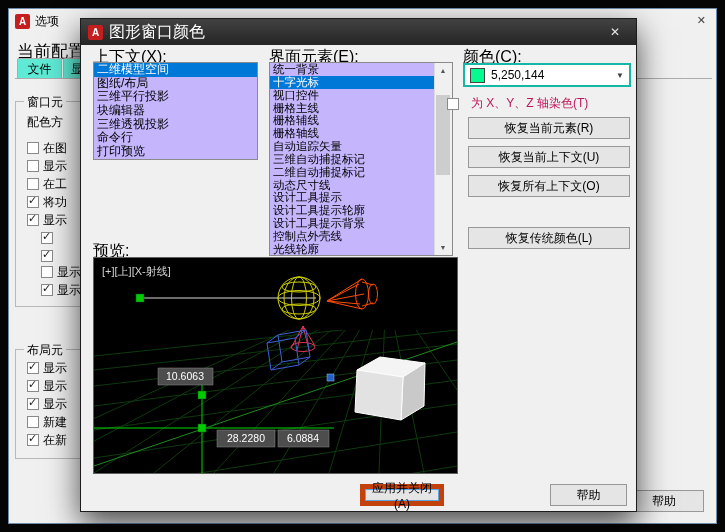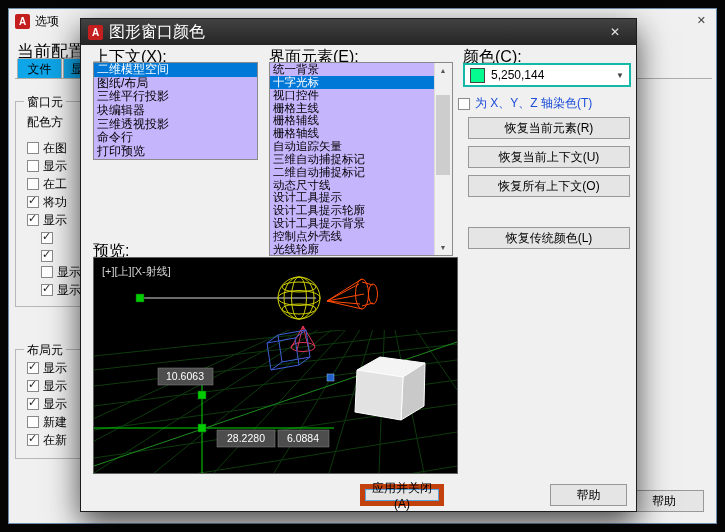--- a/index.html
+++ b/index.html
@@ -10,21 +10,21 @@
   .options-window{position:absolute;left:8px;top:8px;width:709px;height:516px;background:#f0f0f0;
                   border:1px solid #6d8cab;box-sizing:border-box;}
   .opt-titlebar{position:absolute;left:0;top:0;right:0;height:24px;display:flex;align-items:center;
                 padding-left:6px;gap:5px;}
   .acad-icon{width:15px;height:15px;background:#c41e1e;color:#fff;font-weight:bold;font-size:10px;
              display:flex;align-items:center;justify-content:center;border-radius:2px;flex:none;}
   .opt-title{font-size:12px;color:#000;}
   .opt-close{position:absolute;right:10px;top:5px;font-size:11px;color:#444;}
   .profile-label{position:absolute;left:8px;top:31px;font-size:17px;color:#000;}
   .tab{position:absolute;top:49px;height:20px;line-height:20px;font-size:12px;text-align:center;
-       border:1px solid #acacac;border-bottom:none;background:#0ea5e9;border-radius:2px 2px 0 0;box-sizing:border-box;}
+       border:1px solid #acacac;border-bottom:none;background:#5eead4;border-radius:2px 2px 0 0;box-sizing:border-box;}
   .file-tab{left:8px;width:45px;}
   .partial-tab{left:54px;width:40px;text-align:left;padding-left:7px;}
   .tabline{position:absolute;left:6px;top:69px;width:697px;border-top:1px solid #acacac;}
   .groupbox{position:absolute;left:6px;border:1px solid #b8b8b8;}
   .gb1{top:92px;width:150px;height:204px;}
   .gb2{top:340px;width:150px;height:108px;}
   .gb-label{position:absolute;top:-8px;left:8px;background:#f0f0f0;padding:0 3px;font-size:12px;}
   .opt-row{position:absolute;left:18px;display:flex;align-items:center;gap:4px;font-size:12px;height:14px;color:#000;}
   .opt-row.indent{left:32px;}
   .checkbox{width:12px;height:12px;background:#fff;border:1px solid #8a8a8a;position:relative;flex:none;box-sizing:border-box;}
@@ -60,21 +60,21 @@
   .sb-btn{position:absolute;left:0;width:16px;height:15px;font-size:7px;color:#555;display:flex;
           align-items:center;justify-content:center;}
   .sb-up{top:0;} .sb-down{bottom:0;}
   .sb-thumb{position:absolute;left:1px;width:14px;top:32px;height:80px;background:#cdcdcd;}
 
   .combo{position:absolute;background:#fff;border:2px solid #14b8a6;display:flex;align-items:center;box-sizing:border-box;}
   .color-combo{left:382px;top:44px;width:168px;height:24px;padding-left:5px;gap:6px;}
   .swatch{width:13px;height:13px;border:1px solid #444;flex:none;}
   .combo-text{font-size:12px;flex:1;color:#000;}
   .combo-arrow{width:18px;text-align:center;font-size:8px;color:#404040;}
-  .tint-row{position:absolute;left:377px;top:76px;display:flex;gap:5px;align-items:center;font-size:12px;color:#1d4ed8;}
+  .tint-row{position:absolute;left:366px;top:76px;display:flex;gap:12px;align-items:center;font-size:12px;color:#be185d;}
 
   .act{left:387px;width:162px;height:22px;}
   .a0{top:98px}.a1{top:127px}.a2{top:156px}.a3{top:208px}
 
   .preview{position:absolute;left:12px;top:238px;width:363px;height:215px;background:#000;border:1px solid #5f5f5f;}
   .preview svg{display:block;}
 
   .apply-btn{left:279px;top:465px;width:84px;height:22px;border:5px solid #c2410c;box-shadow:inset 0 0 0 1px #5ea4de;}
   .cancel-btn{left:384px;top:465px;width:77px;height:22px;}
   .help-btn{left:469px;top:465px;width:77px;height:22px;}

